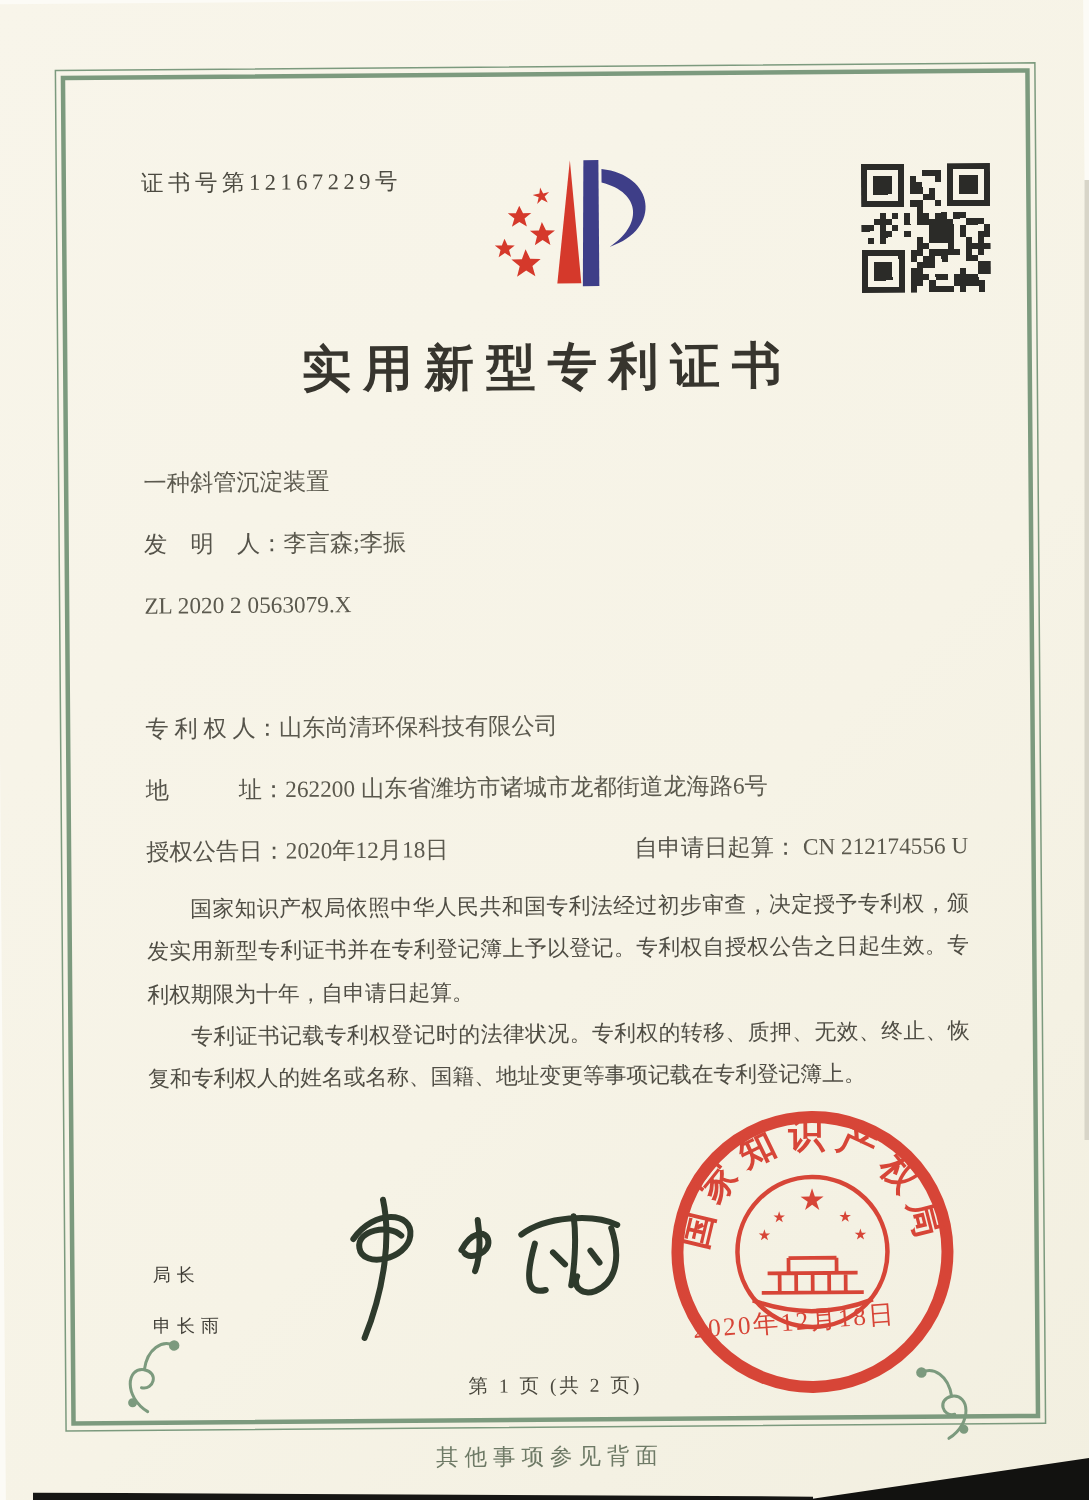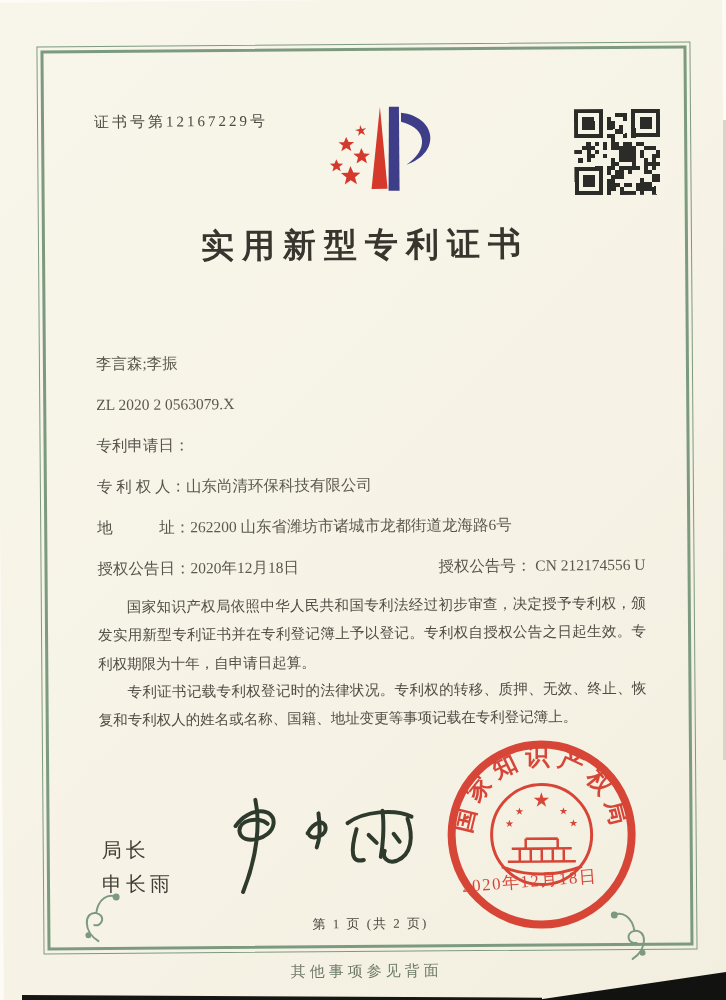--- a/index.html
+++ b/index.html
@@ -39,21 +39,21 @@
   .fvalue{ color:#5b594e; }
   .grant-group2{ margin-left:auto; }
   .paras{
     position:absolute; left:50px; top:540px; width:548px;
     font-size:14.5px; line-height:1.95; color:#4f4d44;
     text-align:justify;
   }
   .paras p{ margin:0; text-indent:2em; }
   .director{
     position:absolute; left:52px; top:780px;
-    font-size:20px; color:#403e37; line-height:34px; letter-spacing:4px;
+    font-size:12px; color:#403e37; line-height:34px; letter-spacing:4px;
   }
   .signature{ position:absolute; left:148px; top:742px; width:236px; height:104px; }
   .signature svg{ width:100%; height:100%; }
   .seal{ position:absolute; left:392px; top:685px; width:200px; height:200px; opacity:.93; }
   .page-footer{
     position:absolute; left:0; top:864px; width:100%;
     text-align:center; font-size:13px; letter-spacing:2px; color:#4b493f;
   }
   .flourish{ position:absolute; width:44px; height:62px; }
   .flourish-left{ left:26px; top:830px; }
@@ -325,43 +325,44 @@
             <rect x="4" y="20" width="1" height="1"></rect>
             <rect x="5" y="20" width="1" height="1"></rect>
             <rect x="6" y="20" width="1" height="1"></rect>
           </svg>
       </div>
 
       <div class="title">实用新型专利证书</div>
 
       <div class="rows">
         <div class="row">
-        </div>
-        <div class="row">
+          <span class="fvalue">一种斜管沉淀装置</span>
+        </div>
+        <div class="row">
+          <span class="flabel">发　明　人：</span>
           <span class="fvalue">李言森;李振</span>
         </div>
         <div class="row">
           <span class="fvalue">ZL 2020 2 0563079.X</span>
         </div>
         <div class="row">
-          <span class="flabel">专利申请日：</span>
         </div>
         <div class="row">
           <span class="flabel">专 利 权 人：</span>
           <span class="fvalue">山东尚清环保科技有限公司</span>
         </div>
         <div class="row">
           <span class="flabel">地　　　址：</span>
           <span class="fvalue">262200 山东省潍坊市诸城市龙都街道龙海路6号</span>
         </div>
         <div class="row">
           <span class="flabel">授权公告日：</span>
           <span class="fvalue">2020年12月18日</span>
           <span class="grant-group2">
-            <span class="flabel">授权公告号：</span>
+            <span class="flabel">自申请日起算：</span>
             <span class="fvalue">CN 212174556 U</span>
           </span>
         </div>
       </div>
 
       <div class="paras">
         <p>国家知识产权局依照中华人民共和国专利法经过初步审查，决定授予专利权，颁发实用新型专利证书并在专利登记簿上予以登记。专利权自授权公告之日起生效。专利权期限为十年，自申请日起算。</p>
         <p>专利证书记载专利权登记时的法律状况。专利权的转移、质押、无效、终止、恢复和专利权人的姓名或名称、国籍、地址变更等事项记载在专利登记簿上。</p>
       </div>
 

